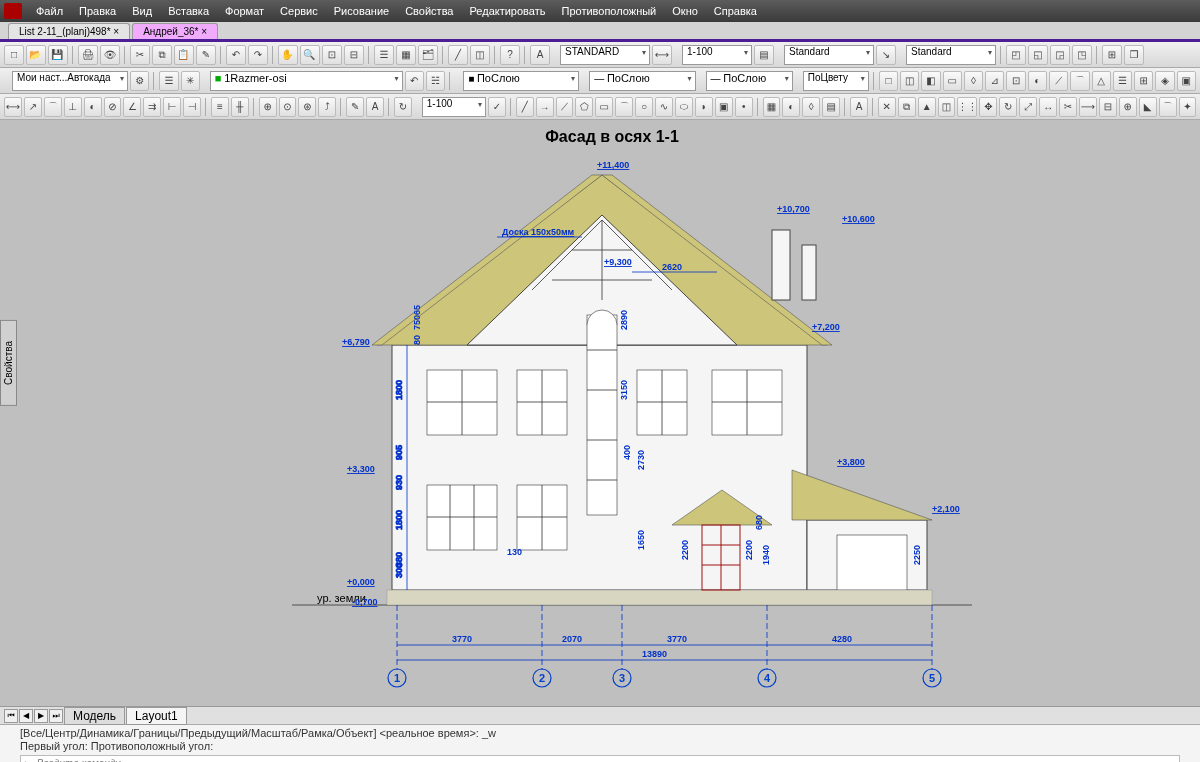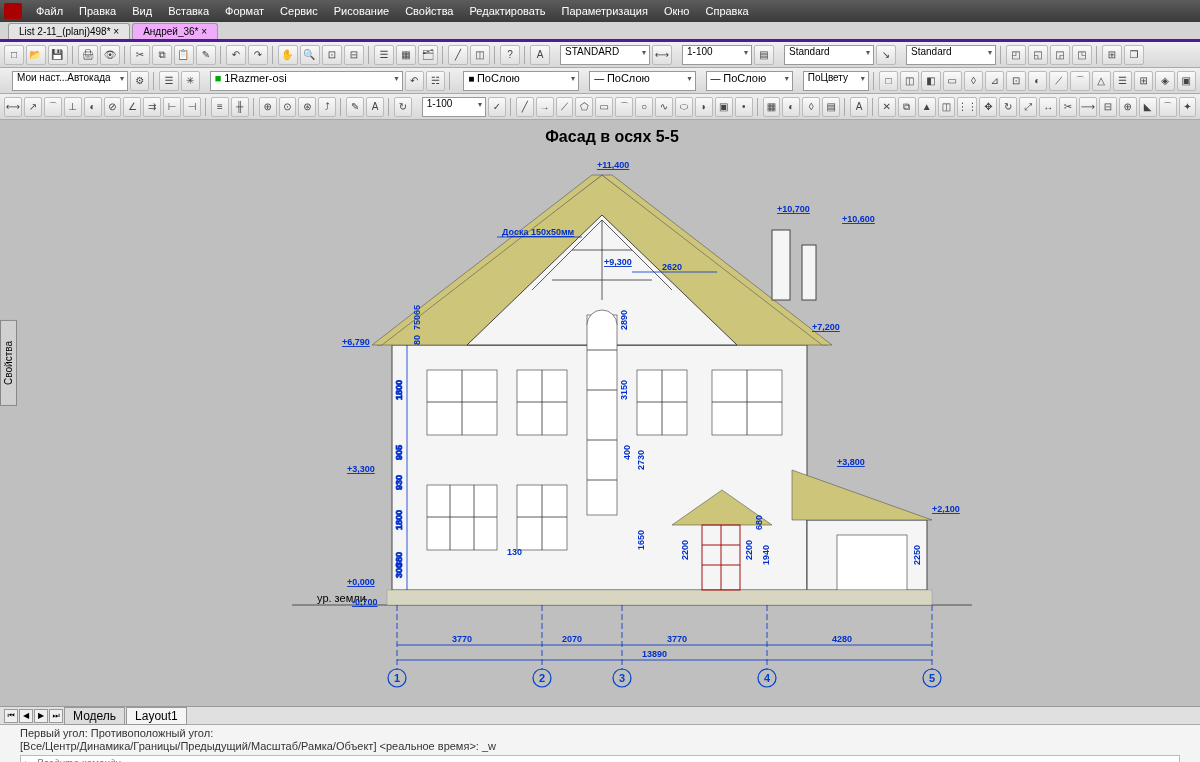--- a/index.html
+++ b/index.html
@@ -46,21 +46,21 @@
   <div class="logo"></div>
   <span>Файл</span>
   <span>Правка</span>
   <span>Вид</span>
   <span>Вставка</span>
   <span>Формат</span>
   <span>Сервис</span>
   <span>Рисование</span>
   <span>Свойства</span>
   <span>Редактировать</span>
-  <span>Параметризация</span>
+  <span>Противоположный</span>
   <span>Окно</span>
   <span>Справка</span>
 </div>
 
 <div class="tabbar">
   <div class="tab">List 2-11_(planj)498* ×</div>
   <div class="tab active">Андрей_36* ×</div>
 </div>
 
 <div class="toolbar-row">
@@ -204,21 +204,21 @@
   <div class="tbtn">⊟</div>
   <div class="tbtn">⊕</div>
   <div class="tbtn">◣</div>
   <div class="tbtn">⌒</div>
   <div class="tbtn">✦</div>
 </div>
 
 <div class="canvas-wrap">
   <div class="side-tab">Свойства</div>
   <div class="canvas">
-    <div class="drawing-title">Фасад в осях 5-5</div>
+    <div class="drawing-title">Фасад в осях 1-1</div>
     <svg class="facade-svg" width="760" height="540">
 
       <line x1="60" y1="455" x2="740" y2="455" class="bld" stroke-width="1.2"></line>
       <text x="85" y="452" font-size="8">ур. земли</text>
 
       <rect x="160" y="195" width="415" height="245" class="wall-fill"></rect>
 
       <rect x="575" y="370" width="120" height="70" class="wall-fill"></rect>
       <rect x="605" y="385" width="70" height="55" class="win"></rect>
 
@@ -355,19 +355,19 @@
 <div class="layout-tabs">
   <div class="ltab-nav">⏮</div>
   <div class="ltab-nav">◀</div>
   <div class="ltab-nav">▶</div>
   <div class="ltab-nav">⏭</div>
   <div class="ltab" style="background:#ddd">Модель</div>
   <div class="ltab">Layout1</div>
 </div>
 
 <div class="cmdarea">
+  <div class="hist">[Все/Центр/Динамика/Границы/Предыдущий/Масштаб/Рамка/Объект] &lt;реальное время&gt;: _w</div>
   <div class="hist">Первый угол: Противоположный угол:</div>
-  <div class="hist">[Все/Центр/Динамика/Границы/Предыдущий/Масштаб/Рамка/Объект] &lt;реальное время&gt;: _w</div>
   <div class="cmdline">
     <span>▸_ </span>
     <input placeholder="Введите команду" style="">
   </div>
 </div>
 
 </body></html>

